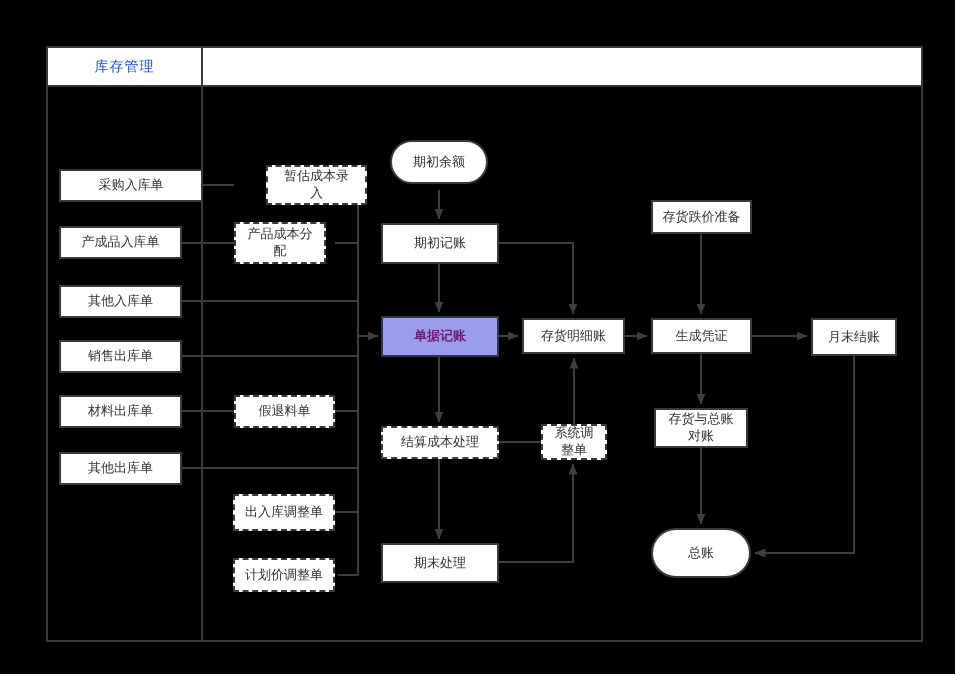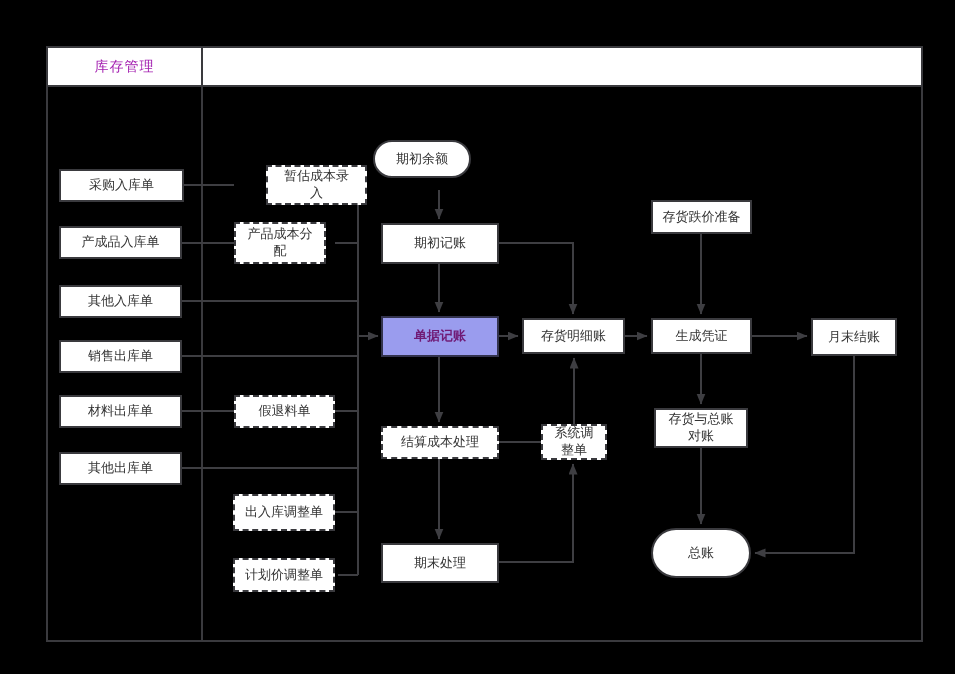--- a/index.html
+++ b/index.html
@@ -10,21 +10,21 @@
   .frame{
     position:absolute;box-sizing:border-box;
     border:2px solid #3a3a3e;background:transparent;
   }
   .header-row{
     position:absolute;box-sizing:border-box;display:flex;
     background:#ffffff;border:2px solid #3a3a3e;
   }
   .header-cell{
     display:flex;align-items:center;justify-content:center;
-    color:#a21caf;font-size:14px;letter-spacing:1px;box-sizing:border-box;
+    color:#1d4ed8;font-size:14px;letter-spacing:1px;box-sizing:border-box;
   }
   .header-cell.first{border-right:2px solid #3a3a3e;}
   .header-cell.second{flex:1;}
   .lane-divider{position:absolute;background:#3a3a3e;}
   svg.edges{position:absolute;left:0;top:0;pointer-events:none;}
   .node{
     position:absolute;box-sizing:border-box;
     display:flex;align-items:center;justify-content:center;
     text-align:center;white-space:pre-line;line-height:1.3;
     background:#ffffff;border:2px solid #3a3a3e;
@@ -81,34 +81,34 @@
         <polyline points="625,336 647,336" marker-end="url(#arrow)"></polyline>
         <polyline points="701,234 701,314" marker-end="url(#arrow)"></polyline>
         <polyline points="752,336 807,336" marker-end="url(#arrow)"></polyline>
         <polyline points="701,354 701,404" marker-end="url(#arrow)"></polyline>
         <polyline points="701,448 701,524" marker-end="url(#arrow)"></polyline>
         <polyline points="854,356 854,553 755,553" marker-end="url(#arrow)"></polyline>
       </g>
   </svg>
 
   <div id="node-layer">
-      <div class="node solid" style="left: 59px; top: 169px; width: 125px; height: 33px;">采购入库单</div>
+      <div class="node solid" style="left: 59px; top: 169px; width: 144px; height: 33px;">采购入库单</div>
       <div class="node solid" style="left: 59px; top: 226px; width: 123px; height: 33px;">产成品入库单</div>
       <div class="node solid" style="left: 59px; top: 285px; width: 123px; height: 33px;">其他入库单</div>
       <div class="node solid" style="left: 59px; top: 340px; width: 123px; height: 33px;">销售出库单</div>
       <div class="node solid" style="left: 59px; top: 395px; width: 123px; height: 33px;">材料出库单</div>
       <div class="node solid" style="left: 59px; top: 452px; width: 123px; height: 33px;">其他出库单</div>
       <div class="node dashed" style="left: 234px; top: 165px; width: 101px; height: 40px; margin-left: 32px;">暂估成本录
 入</div>
       <div class="node dashed" style="left: 234px; top: 222px; width: 92px; height: 42px;">产品成本分
 配</div>
       <div class="node dashed" style="left: 234px; top: 395px; width: 101px; height: 33px;">假退料单</div>
       <div class="node dashed" style="left: 233px; top: 494px; width: 102px; height: 37px;">出入库调整单</div>
       <div class="node dashed" style="left: 233px; top: 558px; width: 102px; height: 34px;">计划价调整单</div>
-      <div class="node stadium" style="left: 373px; top: 140px; width: 98px; height: 38px;">期初余额</div>
+      <div class="node stadium" style="left: 390px; top: 140px; width: 98px; height: 44px;">期初余额</div>
       <div class="node solid" style="left: 381px; top: 223px; width: 118px; height: 41px;">期初记账</div>
       <div class="node highlight" style="left: 381px; top: 316px; width: 118px; height: 41px;">单据记账</div>
       <div class="node dashed" style="left: 381px; top: 426px; width: 118px; height: 33px;">结算成本处理</div>
       <div class="node solid" style="left: 381px; top: 543px; width: 118px; height: 40px;">期末处理</div>
       <div class="node solid" style="left: 522px; top: 318px; width: 103px; height: 36px;">存货明细账</div>
       <div class="node dashed" style="left: 541px; top: 424px; width: 66px; height: 36px;">系统调
 整单</div>
       <div class="node solid" style="left: 651px; top: 200px; width: 101px; height: 34px;">存货跌价准备</div>
       <div class="node solid" style="left: 651px; top: 318px; width: 101px; height: 36px;">生成凭证</div>
       <div class="node solid" style="left: 811px; top: 318px; width: 86px; height: 38px;">月末结账</div>

